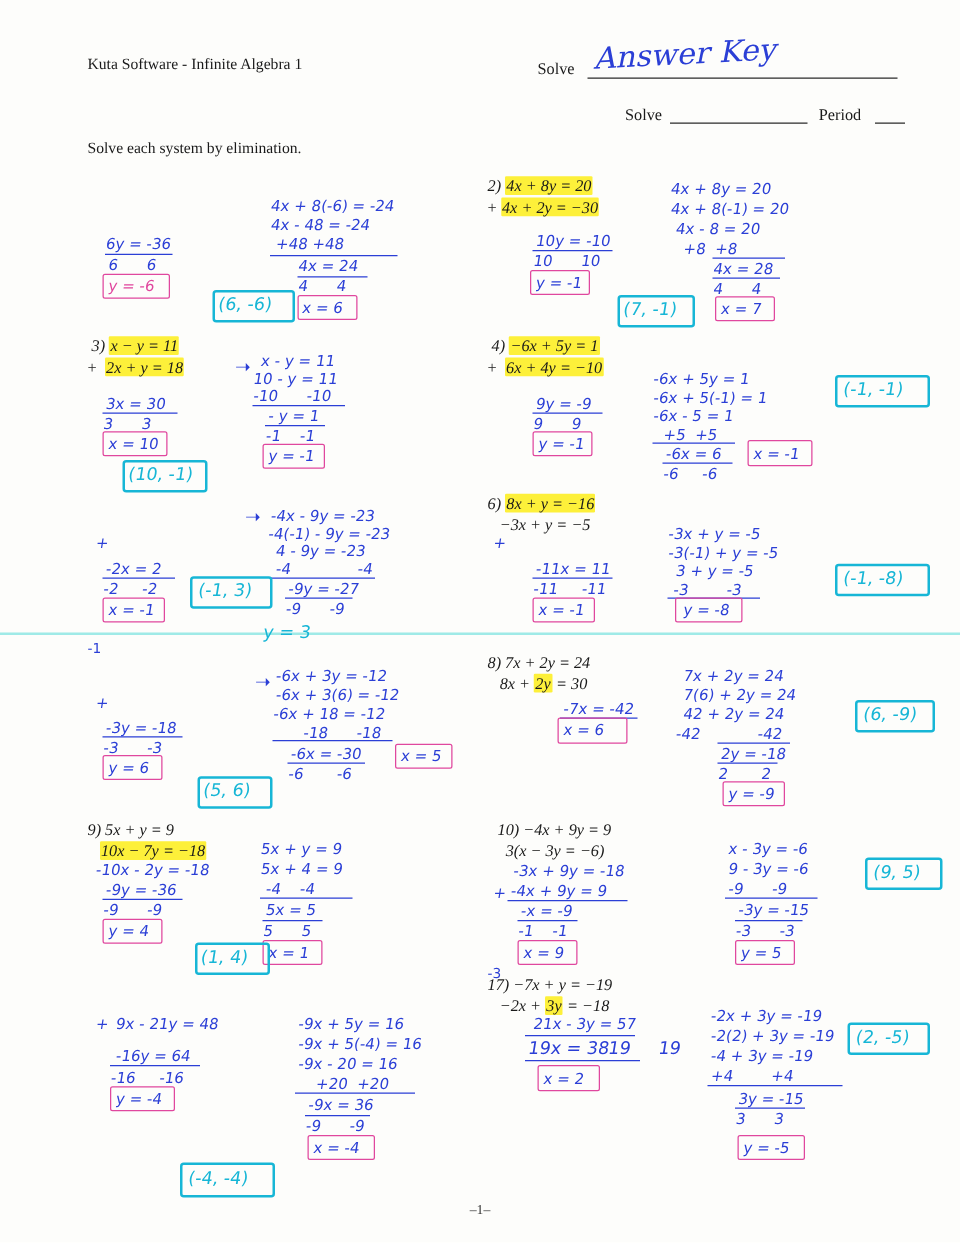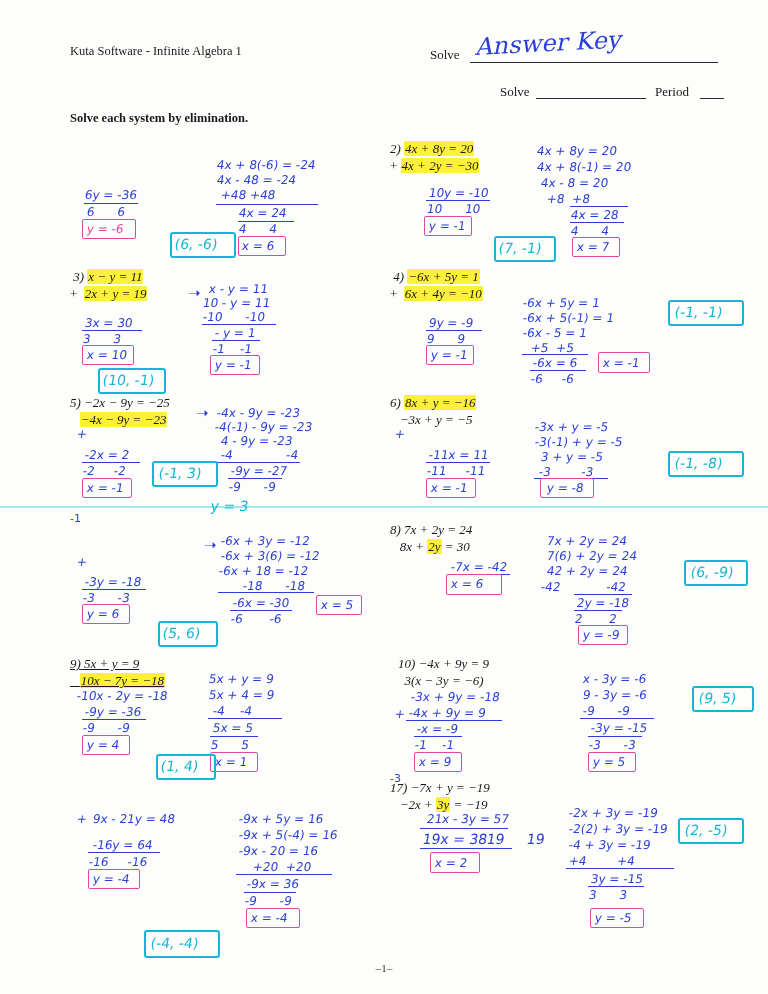--- a/index.html
+++ b/index.html
@@ -36,21 +36,21 @@
   }
   .title {
     position: absolute;
     left: 70px; top: 76px;
     font-size: 19px;
   }
   .instr {
     position: absolute;
     left: 70px; top: 111px;
     font-size: 12.5px;
-    font-weight: bold;
+    font-weight: normal;
   }
   .name-label {
     position: absolute;
     left: 430px; top: 47px;
     font-size: 13px;
   }
   .name-rule {
     position: absolute;
     left: 470px; top: 62px;
     width: 248px;
@@ -206,21 +206,21 @@
   <div class="rule-b" style="left:426px; top:200px; width:64px;"></div>
   <div class="hw blue s12 sk" style="left:428px; top:202px;">10      10</div>
   <div class="hw blue s12 sk" style="left:430px; top:219px;">y = -1</div>
   <div class="boxp" style="left:424px; top:216px; width:46px; height:18px;"></div>
 
   <div class="hw cyan s14 sk" style="left:500px; top:240px;">(7, -1)</div>
   <div class="boxc" style="left:494px; top:236px; width:58px; height:22px;"></div>
 
   <div class="prob" style="left:70px; top:268px;">
     <div class="eqline"> <span class="num">3)</span> <span class="hl">x − y = 11</span></div>
-    <div class="eqline"><span class="op">+</span>  <span class="hl">2x + y = 19</span></div>
+    <div class="eqline"><span class="op">+</span>  <span class="hl">2x + y = 18</span></div>
   </div>
   <div class="arrow" style="left:188px; top:284px;">➝</div>
   <div class="hw blue s12 sk" style="left:210px; top:282px;">x - y = 11</div>
   <div class="hw blue s12 sk" style="left:204px; top:296px;">10 - y = 11</div>
   <div class="hw blue s12 sk" style="left:204px; top:310px;">-10      -10</div>
   <div class="rule-b" style="left:202px; top:324px; width:74px;"></div>
   <div class="hw blue s12 sk" style="left:216px; top:326px;">- y = 1</div>
   <div class="rule-b" style="left:212px; top:340px; width:48px;"></div>
   <div class="hw blue s12 sk" style="left:214px; top:342px;">-1    -1</div>
   <div class="hw blue s12 sk" style="left:216px; top:358px;">y = -1</div>
@@ -252,24 +252,20 @@
 
   <div class="hw blue s12 sk" style="left:430px; top:316px;">9y = -9</div>
   <div class="rule-b" style="left:426px; top:330px; width:56px;"></div>
   <div class="hw blue s12 sk" style="left:428px; top:332px;">9      9</div>
   <div class="hw blue s12 sk" style="left:432px; top:348px;">y = -1</div>
   <div class="boxp" style="left:426px; top:345px; width:46px; height:18px;"></div>
 
   <div class="hw cyan s14 sk" style="left:676px; top:304px;">(-1, -1)</div>
   <div class="boxc" style="left:668px; top:300px; width:72px; height:22px;"></div>
 
-  <div class="prob" style="left:70px; top:394px;">
-    <div class="eqline"><span class="num">5)</span> <span>−2x − 9y = −25</span></div>
-    <div class="eqline">   <span class="hl">−4x − 9y = −23</span></div>
-  </div>
   <div class="hw blue s12 sk" style="left:78px; top:427px;">+</div>
   <div class="arrow" style="left:196px; top:404px;">➝</div>
   <div class="hw blue s12 sk" style="left:218px; top:406px;">-4x - 9y = -23</div>
   <div class="hw blue s12 sk" style="left:216px; top:420px;">-4(-1) - 9y = -23</div>
   <div class="hw blue s12 sk" style="left:222px; top:434px;">4 - 9y = -23</div>
   <div class="hw blue s12 sk" style="left:222px; top:448px;">-4              -4</div>
   <div class="rule-b" style="left:216px; top:462px; width:84px;"></div>
   <div class="hw blue s12 sk" style="left:232px; top:464px;">-9y = -27</div>
   <div class="rule-b" style="left:228px; top:478px; width:54px;"></div>
   <div class="hw blue s12 sk" style="left:230px; top:480px;">-9      -9</div>
@@ -345,21 +341,21 @@
   <div class="boxp" style="left:578px; top:625px; width:48px; height:18px;"></div>
 
   <div class="hw blue s12 sk" style="left:452px; top:560px;">-7x = -42</div>
   <div class="rule-b" style="left:448px; top:574px; width:62px;"></div>
   <div class="hw blue s12 sk" style="left:452px; top:577px;">x = 6</div>
   <div class="boxp" style="left:446px; top:574px; width:54px; height:19px;"></div>
 
   <div class="hw cyan s14 sk" style="left:692px; top:564px;">(6, -9)</div>
   <div class="boxc" style="left:684px; top:560px; width:60px; height:22px;"></div>
 
-  <div class="prob" style="left:70px; top:655px;text-decoration:underline;">
+  <div class="prob" style="left:70px; top:655px;">
     <div class="eqline"><span class="num">9)</span> <span>5x + y = 9</span></div>
     <div class="eqline">   <span class="hl">10x − 7y = −18</span></div>
   </div>
   <div class="hw blue s12 sk" style="left:78px; top:689px;">-10x - 2y = -18</div>
   <div class="hw blue s12 sk" style="left:210px; top:672px;">5x + y = 9</div>
   <div class="hw blue s12 sk" style="left:210px; top:688px;">5x + 4 = 9</div>
   <div class="hw blue s12 sk" style="left:214px; top:704px;">-4    -4</div>
   <div class="rule-b" style="left:208px; top:718px; width:74px;"></div>
   <div class="hw blue s12 sk" style="left:214px; top:721px;">5x = 5</div>
   <div class="rule-b" style="left:210px; top:736px; width:48px;"></div>
@@ -420,21 +416,21 @@
   <div class="rule-b" style="left:88px; top:852px; width:72px;"></div>
   <div class="hw blue s12 sk" style="left:90px; top:855px;">-16     -16</div>
   <div class="hw blue s12 sk" style="left:94px; top:872px;">y = -4</div>
   <div class="boxp" style="left:88px; top:869px; width:50px; height:18px;"></div>
 
   <div class="hw cyan s14 sk" style="left:152px; top:935px;">(-4, -4)</div>
   <div class="boxc" style="left:144px; top:930px; width:72px; height:24px;"></div>
 
   <div class="prob" style="left:390px; top:779px;">
     <div class="eqline"><span class="num">17)</span> <span>−7x + y = −19</span></div>
-    <div class="eqline">   <span>−2x + </span><span class="hl">3y</span><span> = −19</span></div>
+    <div class="eqline">   <span>−2x + </span><span class="hl">3y</span><span> = −18</span></div>
   </div>
   <div class="hw blue s11" style="left:390px; top:772px;">-3</div>
   <div class="hw blue s12 sk" style="left:428px; top:812px;">21x - 3y = 57</div>
   <div class="rule-b" style="left:420px; top:828px; width:88px;"></div>
   <div class="hw blue s14 sk" style="left:424px; top:831px;">19x = 38</div>
   <div class="hw blue s14 sk" style="left:488px; top:831px;">19     19</div>
   <div class="rule-b" style="left:420px; top:848px; width:92px;"></div>
   <div class="hw blue s12 sk" style="left:436px; top:856px;">x = 2</div>
   <div class="boxp" style="left:430px; top:852px; width:48px; height:19px;"></div>
 

